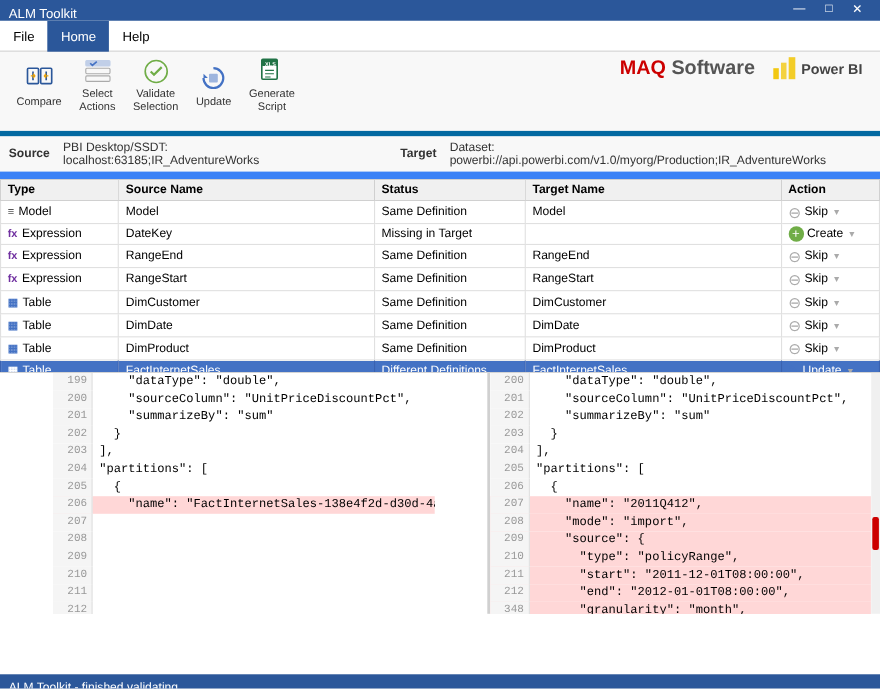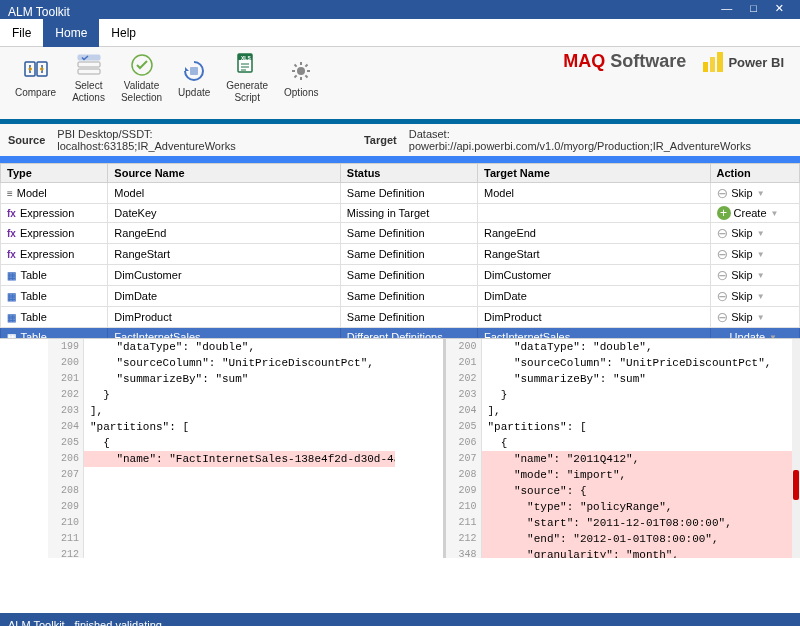--- a/index.html
+++ b/index.html
@@ -146,29 +146,20 @@
           <rect x="4" y="2" width="14" height="6" rx="1" fill="#217346"></rect>
           <text x="7" y="8" font-size="5" fill="white" font-weight="bold">XLS</text>
           <line x1="7" y1="12" x2="15" y2="12" stroke="#217346" stroke-width="1"></line>
           <line x1="7" y1="15" x2="15" y2="15" stroke="#217346" stroke-width="1"></line>
           <line x1="7" y1="18" x2="12" y2="18" stroke="#217346" stroke-width="1"></line>
         </svg>
       </div>
       <div class="ribbon-btn-label">Generate<br>Script</div>
     </button>
 
-    <button class="ribbon-btn">
-      <div class="ribbon-btn-icon">
-        <svg width="26" height="26" viewBox="0 0 26 26">
-          <circle cx="13" cy="13" r="4" fill="#888"></circle>
-          <path d="M13 4 L13 7 M13 19 L13 22 M4 13 L7 13 M19 13 L22 13 M6.5 6.5 L8.6 8.6 M17.4 17.4 L19.5 19.5 M19.5 6.5 L17.4 8.6 M8.6 17.4 L6.5 19.5" stroke="#888" stroke-width="2" fill="none"></path>
-        </svg>
-      </div>
-      <div class="ribbon-btn-label">Options</div>
-    </button>
 
 
     <div class="brand-area">
       <div style="font-size:18px; font-weight:bold;">
         <span style="color:#c00;">MAQ</span><span style="color:#555;"> Software</span>
       </div>
       <div class="brand-powerbi">
         <svg width="22" height="22" viewBox="0 0 22 22">
           <rect x="1" y="11" width="5" height="10" fill="#f2c811"></rect>
           <rect x="8" y="6" width="5" height="15" fill="#f2c811" opacity="0.8"></rect>

